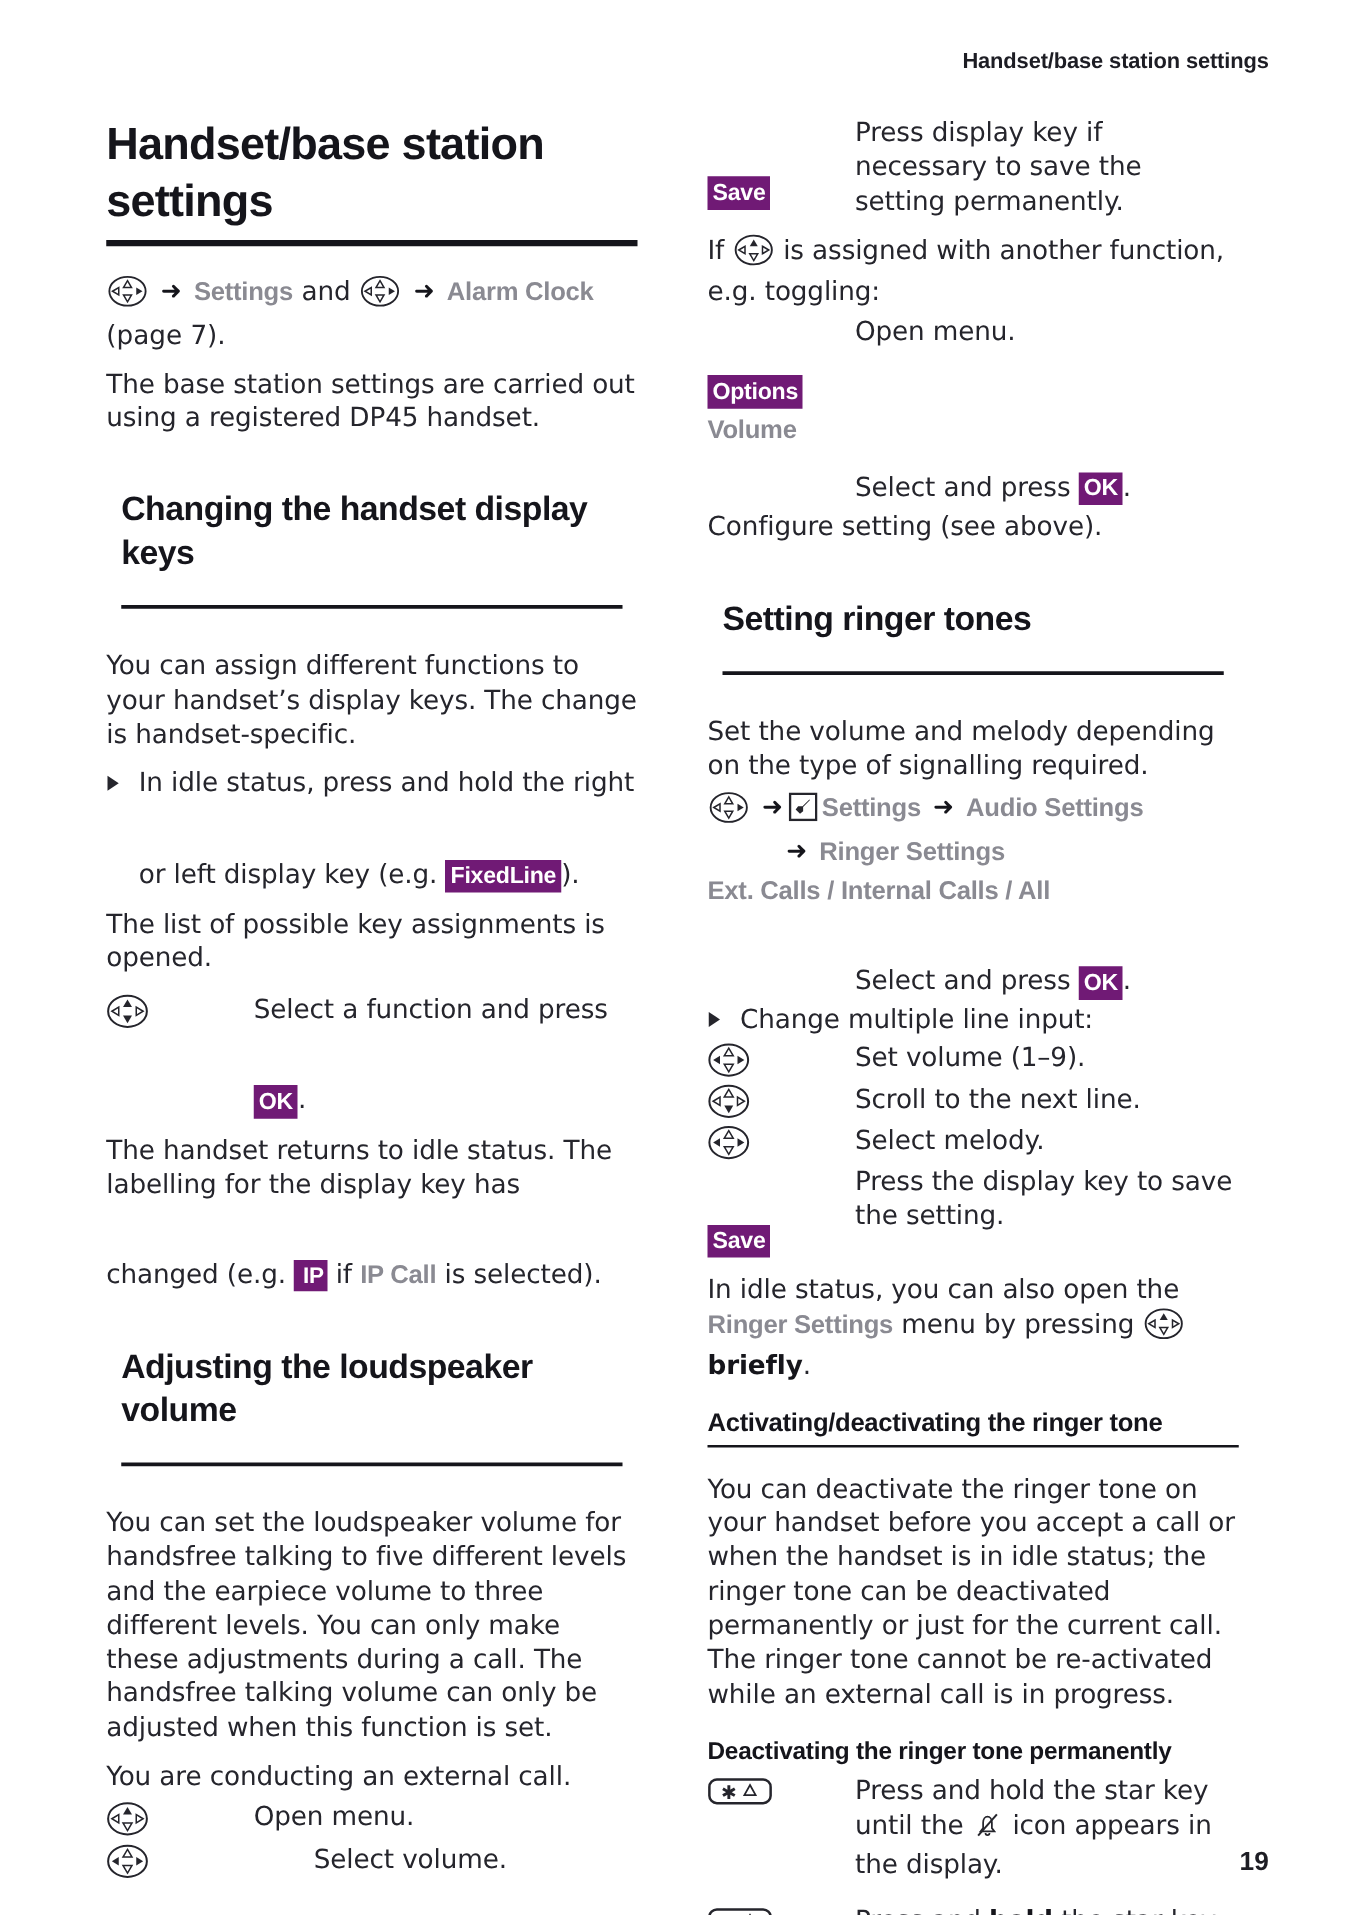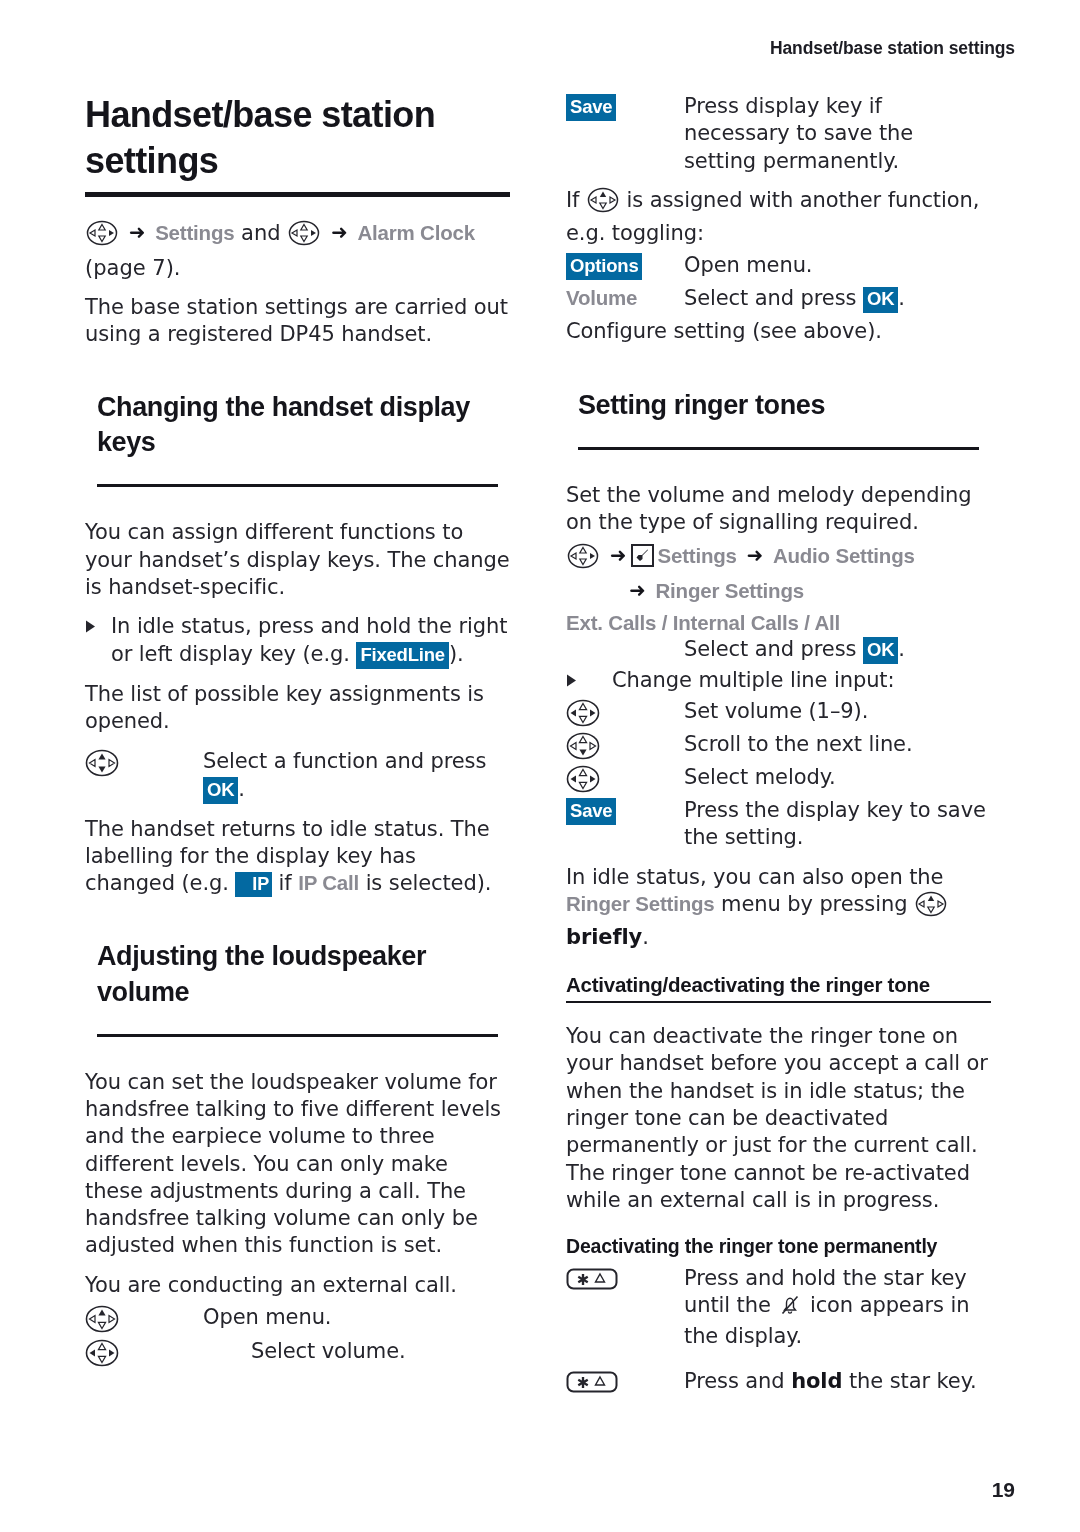--- a/index.html
+++ b/index.html
@@ -112,32 +112,33 @@
   .ktext{
     flex:1 1 auto;
     font-size:21px; line-height:1.30; color:#25252c;
     letter-spacing:-0.1px;
     padding-top:1px;
   }
 
   
   .badge{
     display:inline-block;
-    background:#0369a1;
+    background:#701a75;
     color:#ffffff;
     font-family:"Liberation Sans", sans-serif;
     font-weight:bold;
     font-size:18.5px;
     line-height:1;
     padding:3.5px 4px 4.5px 4px;
     letter-spacing:-0.2px;
     vertical-align:0px;
     white-space:nowrap;
-  }
-  .badge.sm{ font-size:18px; padding:3px 3px 4px 17px; }
+    margin-top:47px;
+  }
+  .badge.sm{ font-size:18px; padding:3px 3px 4px 7px; }
   .menu{
     color:#8a8a92;
     font-family:"Liberation Sans", sans-serif;
     font-weight:bold;
     font-size:20.5px;
     letter-spacing:-0.2px;
   }
   .bold{ font-weight:bold; color:#15151b; }
 
   
@@ -375,21 +376,21 @@
 
   <div style="height:6px"></div>
 
   <div class="menu" style="font-size:20.5px;">Ext. Calls / Internal Calls / All</div>
 
   <div class="krow">
     <span class="kcell"></span>
     <span class="ktext"><span>Select and press </span><span class="badge">OK</span><span>.</span></span>
   </div>
 
-  <div class="tri-item" style="margin-top:2px;gap:20px;">
+  <div class="tri-item" style="margin-top:2px;">
     <span class="tri">
       <svg width="12" height="13" viewBox="0 0 12 13">
           <polygon points="1,0.5 10,6.5 1,12.5" fill="#25252c"></polygon>
         </svg>
     </span>
     <span>Change multiple line input:</span>
   </div>
 
   <div class="krow" style="margin-top:3px;">
     <span class="kcell">

